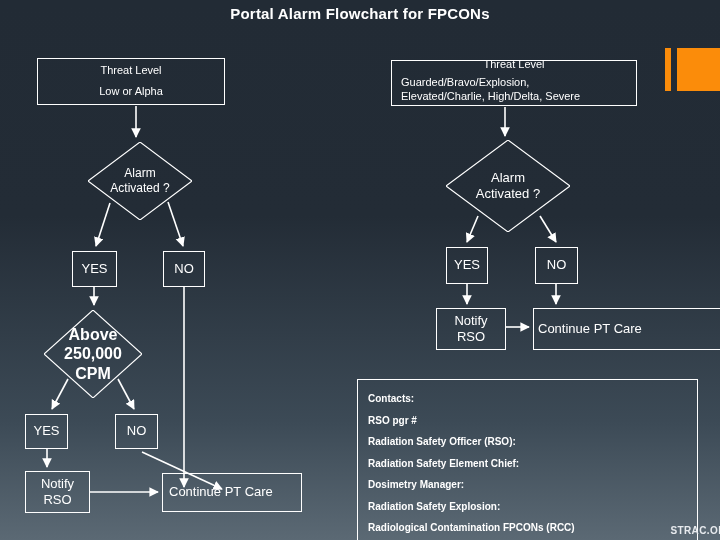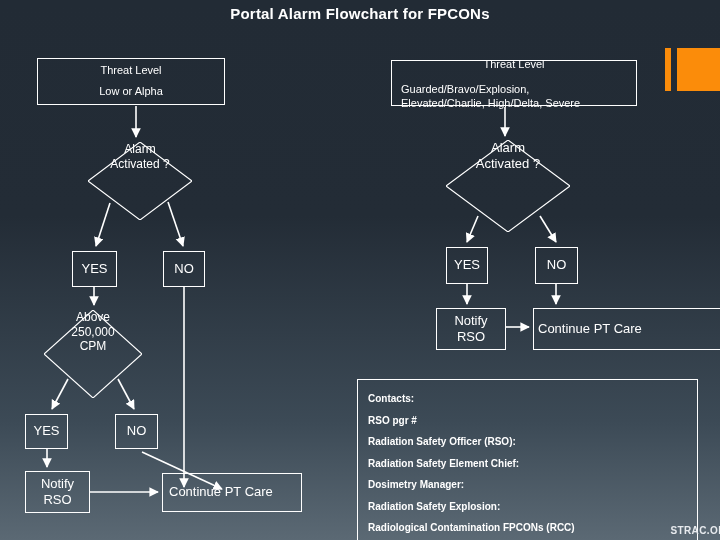--- a/index.html
+++ b/index.html
@@ -57,21 +57,21 @@
     color: #ffffff;
     display: flex;
     align-items: center;
     justify-content: center;
     text-align: center;
     line-height: 1.25;
   }
   .diamond-wrap {
     position: absolute;
     display: flex;
-    align-items: flex-start;
+    align-items: center;
     justify-content: center;
   }
   .diamond-wrap .dshape {
     position: absolute;
     left: 0; top: 0;
     width: 100%; height: 100%;
   }
   .diamond-wrap .dlabel {
     position: relative;
     color: #ffffff;
@@ -100,31 +100,31 @@
   #threat-high .th-title {
     width: 100%;
     text-align: center;
     margin-top: -3px;
   }
   #threat-high .th-body {
     width: 100%;
     text-align: left;
     padding-left: 9px;
     box-sizing: border-box;
-    margin-top: 10px;
+    margin-top: 3px;
     line-height: 1.32;
     white-space: pre-line;
   }
 
   #d-alarm-left  { left: 88px;  top: 142px; width: 104px; height: 78px; }
   #d-alarm-left .dlabel  { font-size: 12px; }
   #d-alarm-right { left: 446px; top: 140px; width: 124px; height: 92px; }
   #d-alarm-right .dlabel { font-size: 13px; }
   #d-above       { left: 44px;  top: 310px; width: 98px;  height: 88px; }
-  #d-above .dlabel { font-size: 12px; }
+  #d-above .dlabel { font-size: 16px; font-weight: bold; }
 
   #yes-left  { left: 72px;  top: 251px; width: 45px; height: 36px; font-size: 13px; }
   #no-left   { left: 163px; top: 251px; width: 42px; height: 36px; font-size: 13px; }
   #yes-right { left: 446px; top: 247px; width: 42px; height: 37px; font-size: 13px; }
   #no-right  { left: 535px; top: 247px; width: 43px; height: 37px; font-size: 13px; }
 
   #yes-bottom { left: 25px;  top: 414px; width: 43px; height: 35px; font-size: 13px; }
   #no-bottom  { left: 115px; top: 414px; width: 43px; height: 35px; font-size: 13px; }
 
   #notify-right {

